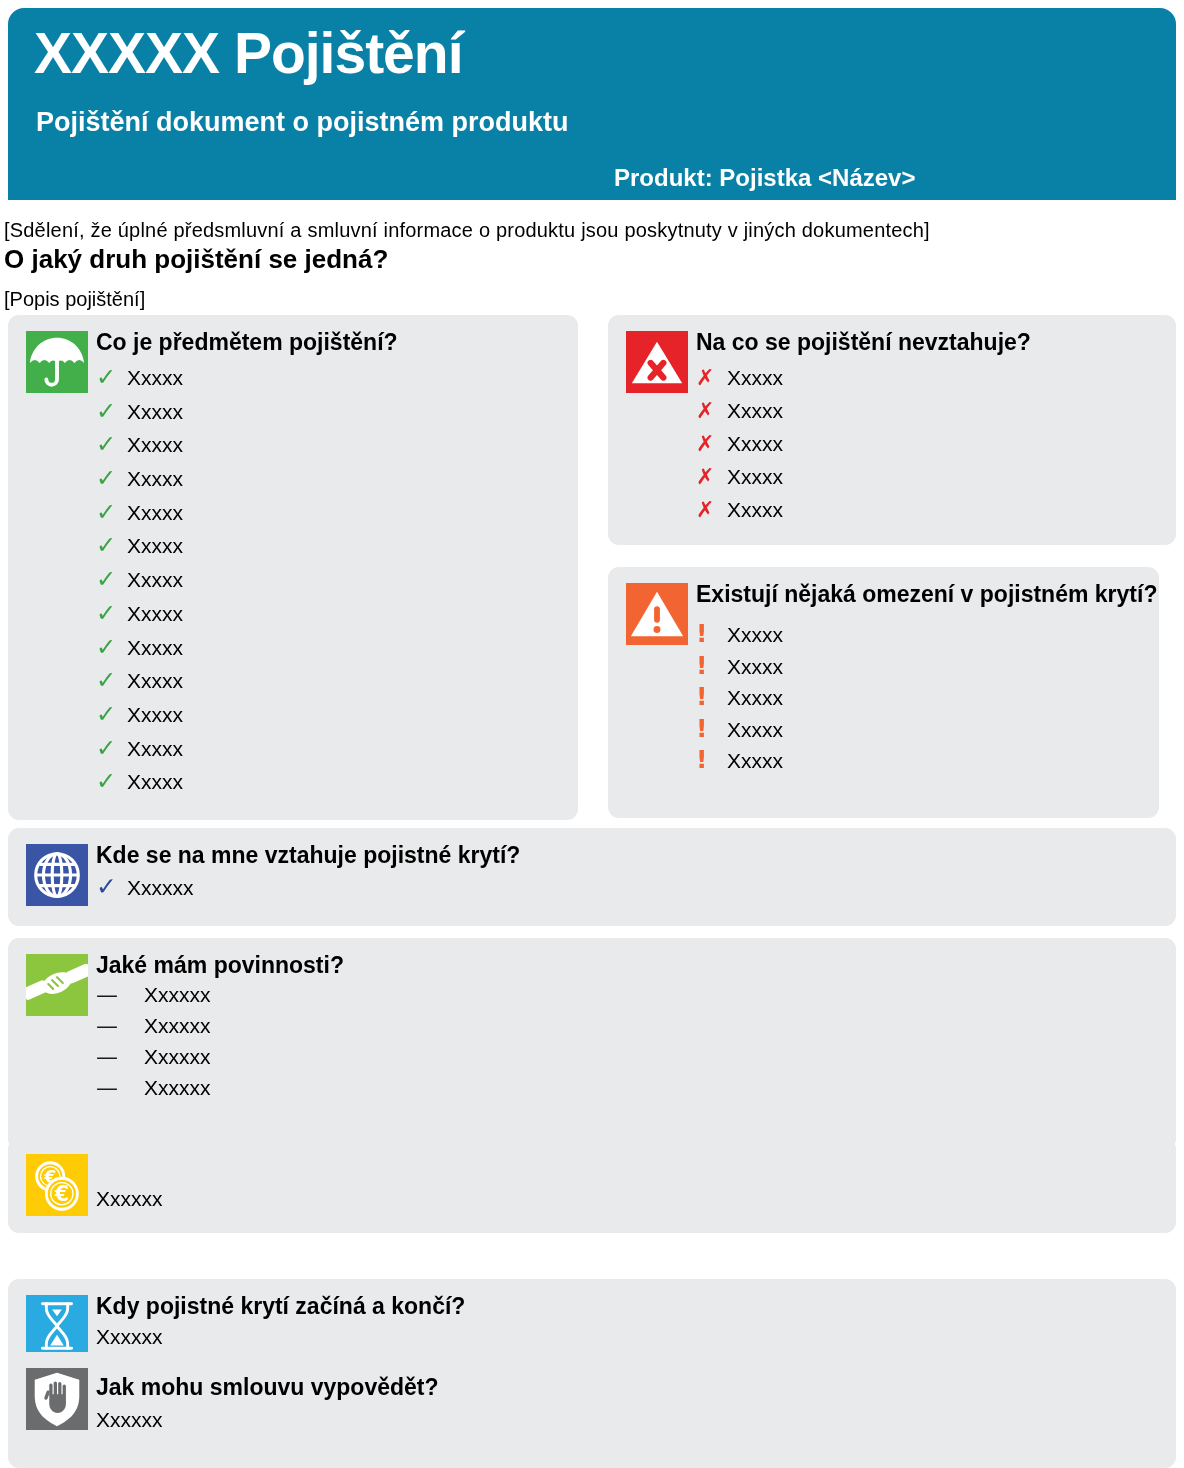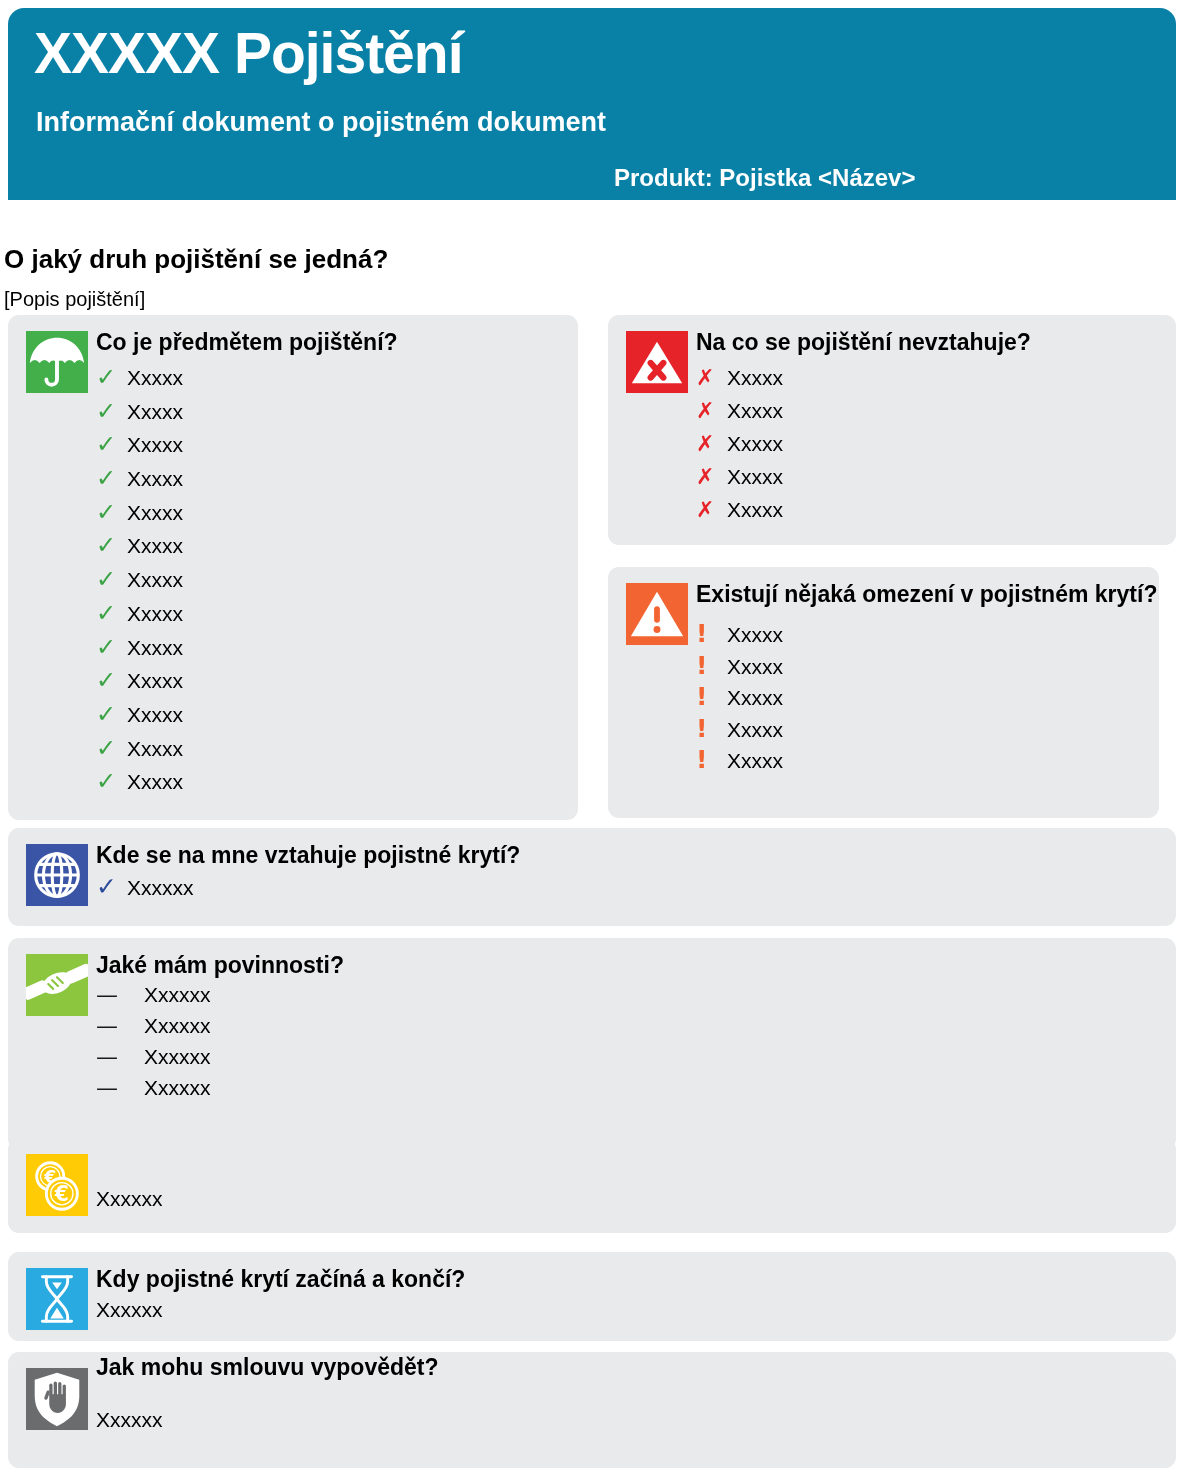--- a/index.html
+++ b/index.html
@@ -49,48 +49,49 @@
   .sec-territory .marker{color:#2B4A9B;font-size:25px;}
 
   .sec-obligations{left:8px;top:938px;width:1168px;height:212px;}
   .sec-obligations .items{top:44px;}
   .sec-obligations .item{height:31px;}
   .sec-obligations .marker{width:48px;color:#1a1a1a;font-weight:normal;font-size:22px;}
 
   .sec-payments{left:8px;top:1138px;width:1168px;height:95px;}
   .sec-payments .single-text{top:49px;}
 
-  .sec-period{left:8px;top:1252px;width:1168px;height:89px;}
+  .sec-period{left:8px;top:1279px;width:1168px;height:89px;}
   .sec-period .single-text{top:46px;}
 
   .sec-termination{left:8px;top:1352px;width:1168px;height:116px;}
-  .sec-termination h2{top:2px;text-align:center;}
+  .sec-termination h2{top:22px;text-align:center;}
   .sec-termination .single-text{top:56px;}
 
   
   .bg-coverage{background:#42AF4A;}
   .bg-exclusions{background:#E62329;}
   .bg-limitations{background:#F26532;}
   .bg-territory{background:#3A55A5;}
   .bg-obligations{background:#8CC63F;}
   .bg-payments{background:#FFCB05;}
   .bg-period{background:#29ABE2;}
   .bg-termination{background:#6A6C6E;}
 </style>
 </head>
 <body>
 
 <div class="page">
 
   <header class="header">
     <h1 class="title">XXXXX Pojištění</h1>
-    <div class="subtitle">Informační dokument o pojistném dokument</div>
+    <div class="subtitle">Pojištění dokument o pojistném produktu</div>
     <div class="product">Produkt: Pojistka &lt;Název&gt;</div>
   </header>
 
+  <div class="disclaimer">[Sdělení, že úplné předsmluvní a smluvní informace o produktu jsou poskytnuty v jiných dokumentech]</div>
   <div class="main-question">O jaký druh pojištění se jedná?</div>
   <div class="description">[Popis pojištění]</div>
 
   <section class="box sec-coverage">
     <span class="icon-sq bg-coverage">
       <svg viewBox="0 0 64 64">
         <path fill="#fff" d="M4 33 Q9 27 14 33 Q19 27 24 33 Q28 28 32 33 Q36 28 40 33 Q45 27 50 33 Q55 27 60 33 C58 17 46 7 32 7 C18 7 6 17 4 33 Z"></path>
         <path d="M32 30v20a5.5 5.5 0 0 1-11 0" stroke="#fff" stroke-width="4" fill="none" stroke-linecap="round"></path>
       </svg>
     </span>

